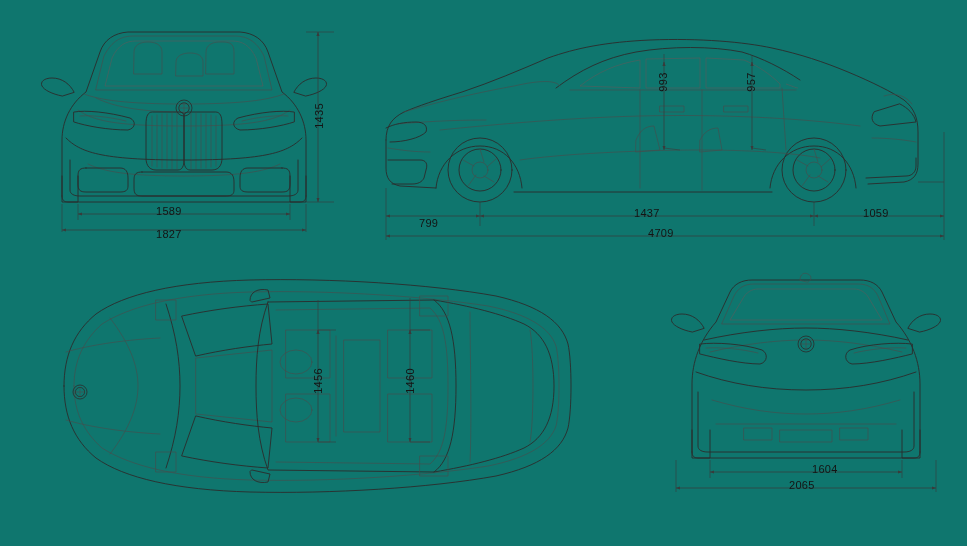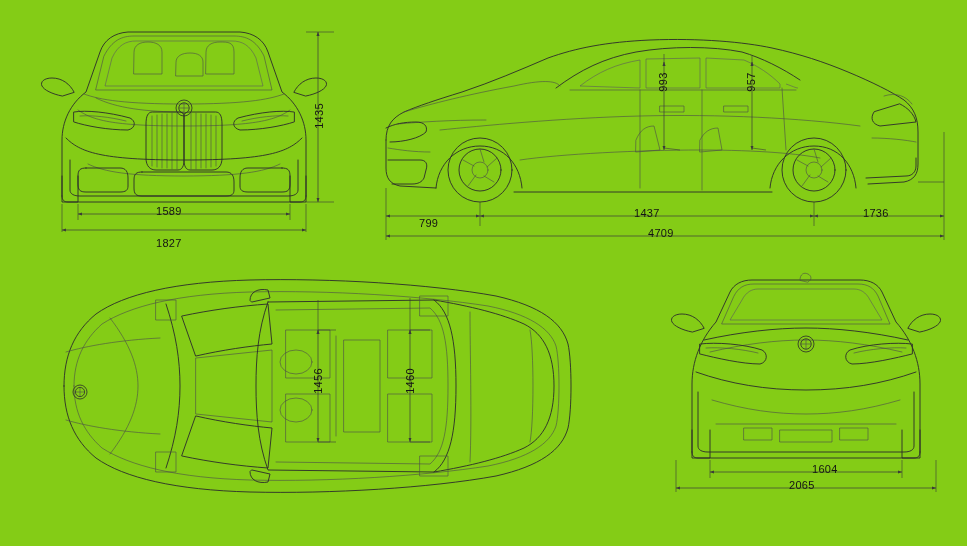--- a/index.html
+++ b/index.html
@@ -7,21 +7,21 @@
     padding: 0;
     background: #ffffff;
   }
   body {
     font-family: "Liberation Sans", sans-serif;
   }
   #page {
     position: relative;
     width: 967px;
     height: 546px;
-    background: #84cc16;
+    background: #0f766e;
     overflow: hidden;
   }
   .svgwrap {
     position: absolute;
     left: 0;
     top: 0;
     width: 967px;
     height: 546px;
   }
   svg.diagram {
@@ -337,31 +337,31 @@
 
       <line class="dim" x1="676" y1="488" x2="936" y2="488" marker-start="url(#arS)" marker-end="url(#ar)"></line>
     </g>
   </svg>
   </div>
 
   <div class="lbl rot" style="left:304px; top:110px; width:30px; text-align:center;">1435</div>
 
   <div class="lbl" style="left:156px; top:205px;">1589</div>
 
-  <div class="lbl" style="left:156px; top:237px;">1827</div>
+  <div class="lbl" style="left:156px; top:228px;">1827</div>
 
   <div class="lbl rot" style="left:648px; top:76px; width:30px; text-align:center;">993</div>
 
   <div class="lbl rot" style="left:736px; top:76px; width:30px; text-align:center;">957</div>
 
   <div class="lbl" style="left:419px; top:217px;">799</div>
 
   <div class="lbl" style="left:634px; top:207px;">1437</div>
 
-  <div class="lbl" style="left:863px; top:207px;">1736</div>
+  <div class="lbl" style="left:863px; top:207px;">1059</div>
 
   <div class="lbl" style="left:648px; top:227px;">4709</div>
 
   <div class="lbl rot" style="left:303px; top:375px; width:30px; text-align:center;">1456</div>
 
   <div class="lbl rot" style="left:395px; top:375px; width:30px; text-align:center;">1460</div>
 
   <div class="lbl" style="left:789px; top:463px;margin-left:23px;">1604</div>
 
   <div class="lbl" style="left:789px; top:479px;">2065</div>

